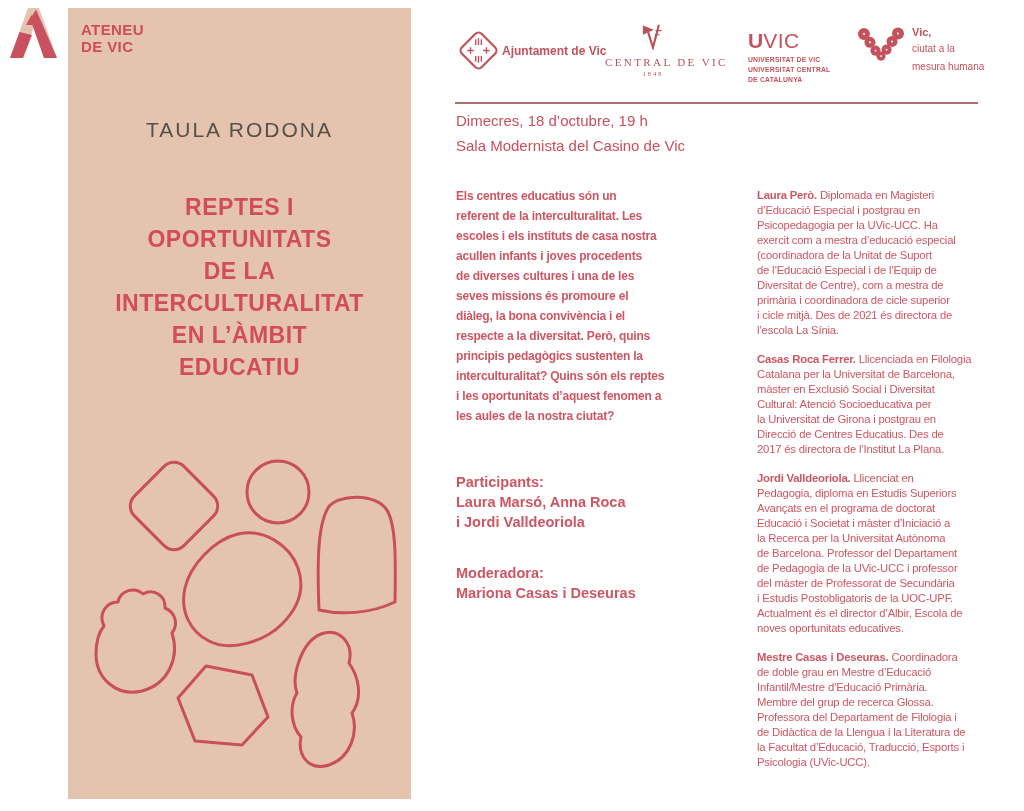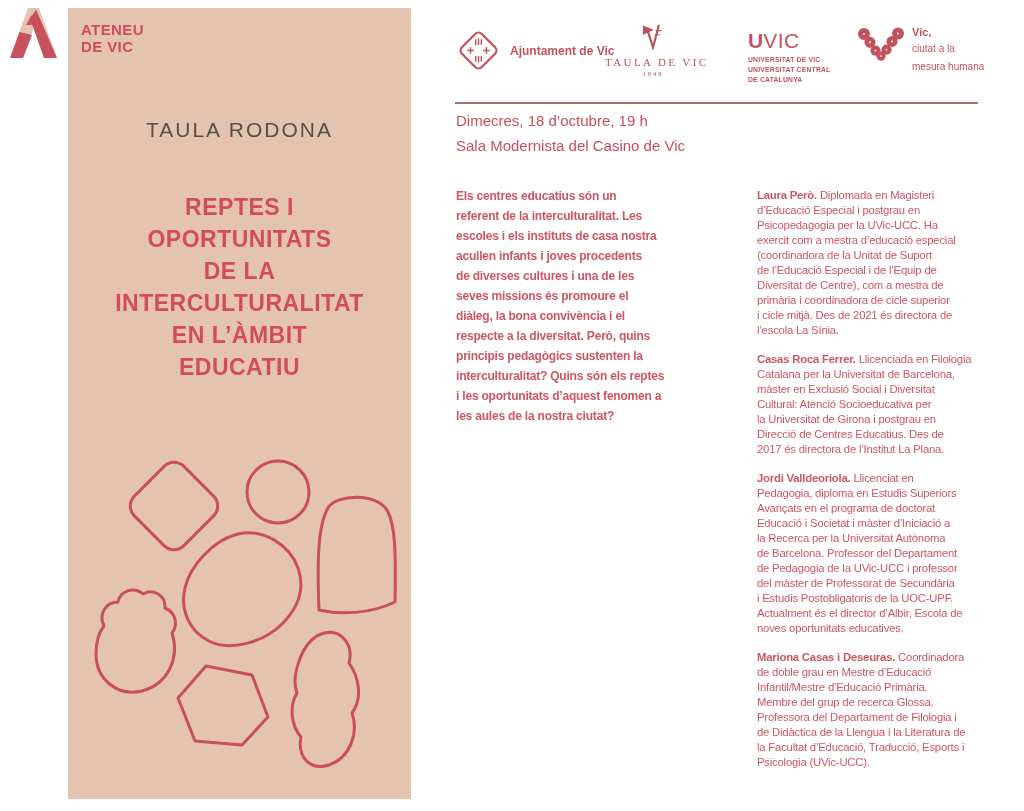--- a/index.html
+++ b/index.html
@@ -18,21 +18,21 @@
   .title{position:absolute;left:0;top:183px;width:100%;margin:0;text-align:center;
          font-size:23px;font-weight:bold;line-height:32px;letter-spacing:.5px;
          color:#d24d5b;white-space:pre-line;}
   .shapes{position:absolute;left:0;top:422px;width:343px;height:369px;}
   .shapes *{fill:none;stroke:#c94f5b;stroke-width:3;stroke-linejoin:round;}
 
   
   .right{position:absolute;left:455px;top:0;width:560px;height:811px;}
   .sponsors{position:absolute;left:0;top:0;width:545px;height:95px;}
   .sp{position:absolute;color:#c4525c;}
-  .sp-aj{left:2px;top:29px;display:flex;align-items:center;gap:10px;}
+  .sp-aj{left:2px;top:29px;display:flex;align-items:center;gap:2px;}
   .sp-aj .aj-label{font-size:12px;font-weight:bold;}
   .sp-casino{left:150px;top:23px;width:96px;text-align:center;}
   .casino-label{font-family:"Liberation Serif",serif;font-size:11px;letter-spacing:2.4px;
                 margin-top:2px;white-space:nowrap;color:#b5525a;}
   .casino-year{font-family:"Liberation Serif",serif;font-size:6.5px;letter-spacing:2px;
                margin-top:2px;color:#b5525a;}
   .sp-uvic{left:293px;top:30px;}
   .uvic-word{font-size:21px;line-height:1;}
   .uvic-word b{font-weight:800;}
   .uvic-word span{font-weight:400;letter-spacing:.5px;}
@@ -107,21 +107,21 @@
         </svg>
         <span class="aj-label">Ajuntament de Vic</span>
       </div>
 
       <div class="sp sp-casino">
         <svg width="22" height="27" viewBox="0 0 26 30">
           <polygon points="1,2 14,7 1,13" fill="#b5525a"></polygon>
           <path d="M6,6 L13,28 L20,1" fill="none" stroke="#b5525a" stroke-width="2.5"></path>
           <path d="M16,8 h7 M15,13 h6" stroke="#b5525a" stroke-width="1.3"></path>
         </svg>
-        <div class="casino-label">TAULA DE VIC</div>
+        <div class="casino-label">CENTRAL DE VIC</div>
         <div class="casino-year">1848</div>
       </div>
 
       <div class="sp sp-uvic">
         <div class="uvic-word"><b>U</b><span>VIC</span></div>
         <div class="uvic-sub">UNIVERSITAT DE VIC
 UNIVERSITAT CENTRAL
 DE CATALUNYA</div>
       </div>
 
@@ -165,20 +165,27 @@
 acullen infants i joves procedents
 de diverses cultures i una de les
 seves missions és promoure el
 diàleg, la bona convivència i el
 respecte a la diversitat. Però, quins
 principis pedagògics sustenten la
 interculturalitat? Quins són els reptes
 i les oportunitats d’aquest fenomen a
 les aules de la nostra ciutat?</div>
 
+    <div class="people">
+      <div class="participants">Participants:
+Laura Marsó, Anna Roca
+i Jordi Valldeoriola</div>
+      <div class="moderator">Moderadora:
+Mariona Casas i Deseuras</div>
+    </div>
 
     <div class="bios">
       <p class="bio"><b>Laura Però.</b><span> Diplomada en Magisteri
 d’Educació Especial i postgrau en
 Psicopedagogia per la UVic-UCC. Ha
 exercit com a mestra d’educació especial
 (coordinadora de la Unitat de Suport
 de l’Educació Especial i de l’Equip de
 Diversitat de Centre), com a mestra de
 primària i coordinadora de cicle superior
@@ -195,21 +202,21 @@
 Pedagogia, diploma en Estudis Superiors
 Avançats en el programa de doctorat
 Educació i Societat i màster d’Iniciació a
 la Recerca per la Universitat Autònoma
 de Barcelona. Professor del Departament
 de Pedagogia de la UVic-UCC i professor
 del màster de Professorat de Secundària
 i Estudis Postobligatoris de la UOC-UPF.
 Actualment és el director d’Albir, Escola de
 noves oportunitats educatives.</span></p>
-      <p class="bio"><b>Mariona Casas i Deseuras.</b><span> Coordinadora
+      <p class="bio"><b>Mestre Casas i Deseuras.</b><span> Coordinadora
 de doble grau en Mestre d’Educació
 Infantil/Mestre d’Educació Primària.
 Membre del grup de recerca Glossa.
 Professora del Departament de Filologia i
 de Didàctica de la Llengua i la Literatura de
 la Facultat d’Educació, Traducció, Esports i
 Psicologia (UVic-UCC).</span></p>
     </div>
 
   </div>

